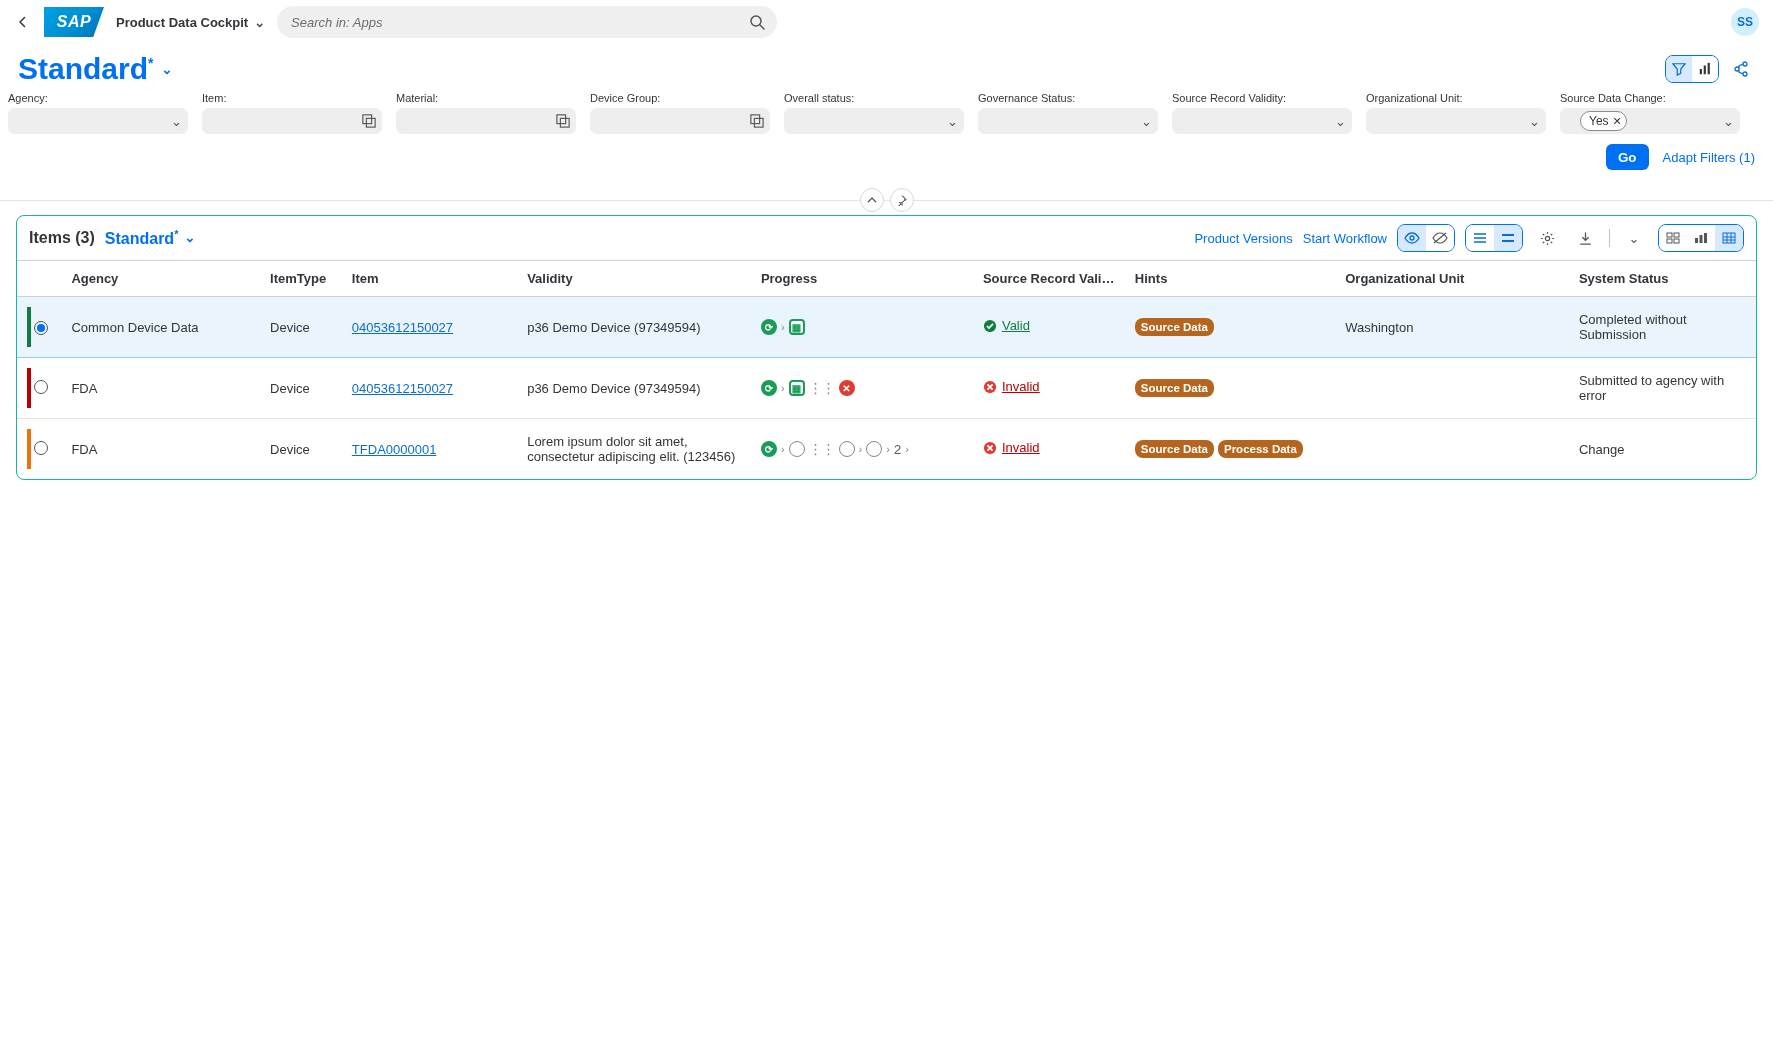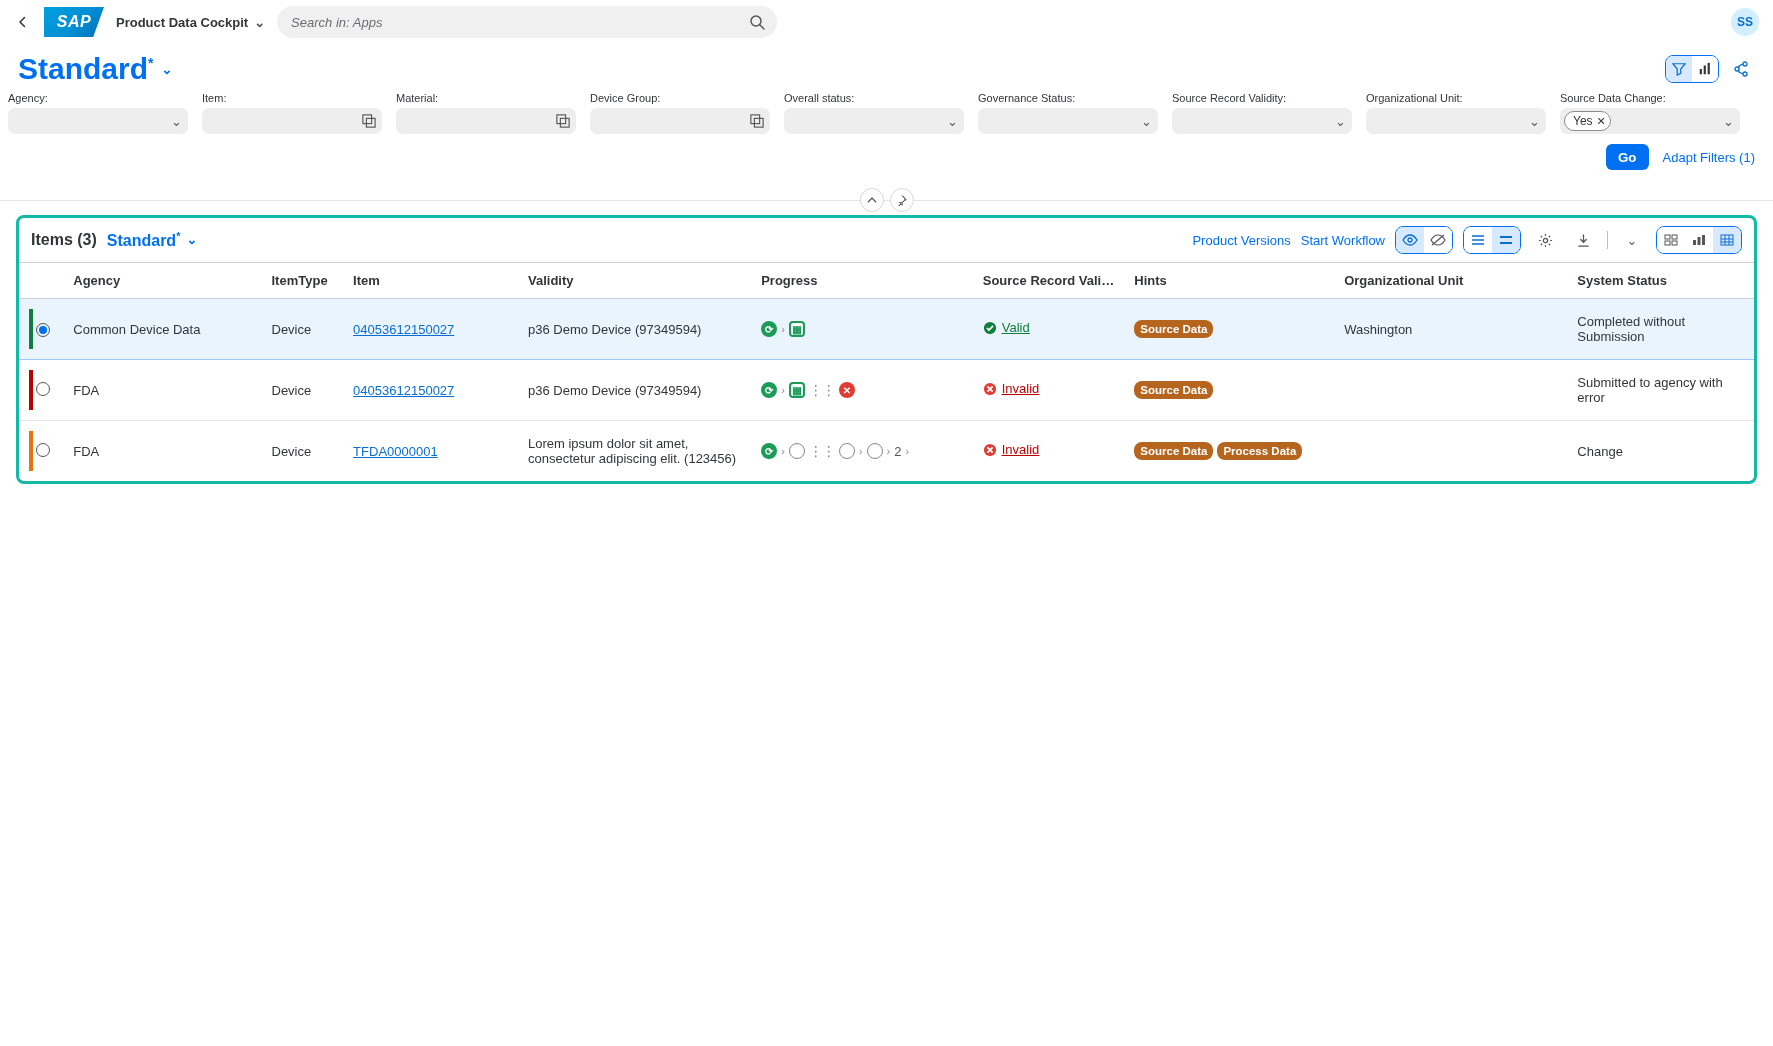--- a/index.html
+++ b/index.html
@@ -66,27 +66,27 @@
   .filter label{font-size:11px;color:var(--text)}
   .field{
     height:26px;border-radius:7px;background:var(--field-bg2);border:none;display:flex;align-items:center;position:relative;padding:0 26px 0 8px;color:var(--text);
   }
   .field .vh-icon,.field .dd-icon{position:absolute;right:6px;top:50%;transform:translateY(-50%);color:#555}
   .filter-actions{margin-left:auto;display:flex;align-items:center;gap:14px;}
   .go-btn{background:var(--sap-blue);color:#fff;border:none;border-radius:6px;height:26px;padding:0 12px;font-weight:600;cursor:pointer}
   .adapt-link{color:var(--sap-blue);font-weight:500;cursor:pointer}
   .token{display:inline-flex;align-items:center;gap:4px;border:1px solid #8a8d90;border-radius:12px;padding:0 4px 0 8px;height:20px;font-size:12px;background:#fff}
   .token .x{font-size:11px;cursor:pointer}
-  .filter.token-field .field{padding-left:4px}
+  .filter.token-field .field{padding-left:20px}
   
   .collapse-bar{display:flex;justify-content:center;gap:6px;position:relative;top:10px}
   .collapse-bar .round{width:24px;height:24px;border-radius:50%;border:1px solid var(--border);background:#fff;display:flex;align-items:center;justify-content:center;color:#444;cursor:pointer}
   .divider{height:1px;background:#e5e5e5;margin-top:-2px}
   
-  .table-wrap{margin:14px 16px;border:3px solid #14b8a6;border-radius:8px;overflow:hidden;background:#fff}
+  .table-wrap{margin:14px 16px;border:1px solid #14b8a6;border-radius:8px;overflow:hidden;background:#fff}
   .tbl-toolbar{display:flex;align-items:center;justify-content:space-between;padding:8px 12px;gap:12px}
   .tbl-title{display:flex;align-items:center;gap:10px}
   .tbl-title .count{font-weight:700;font-size:16px}
   .tbl-title .variant{color:var(--sap-blue);font-weight:700;font-size:16px;display:flex;align-items:center;gap:6px}
   .tbl-actions{display:flex;align-items:center;gap:10px}
   .link{color:var(--sap-blue);cursor:pointer}
   .seg{display:flex;border:1px solid var(--sap-blue);border-radius:8px;overflow:hidden}
   .seg .b{width:28px;height:26px;display:flex;align-items:center;justify-content:center;background:#fff;color:var(--sap-blue)}
   .seg .b.active{background:#d7e9ff}
   .tiny-btn{width:28px;height:26px;display:flex;align-items:center;justify-content:center;border:1px solid transparent;border-radius:6px;color:#444;cursor:pointer}

